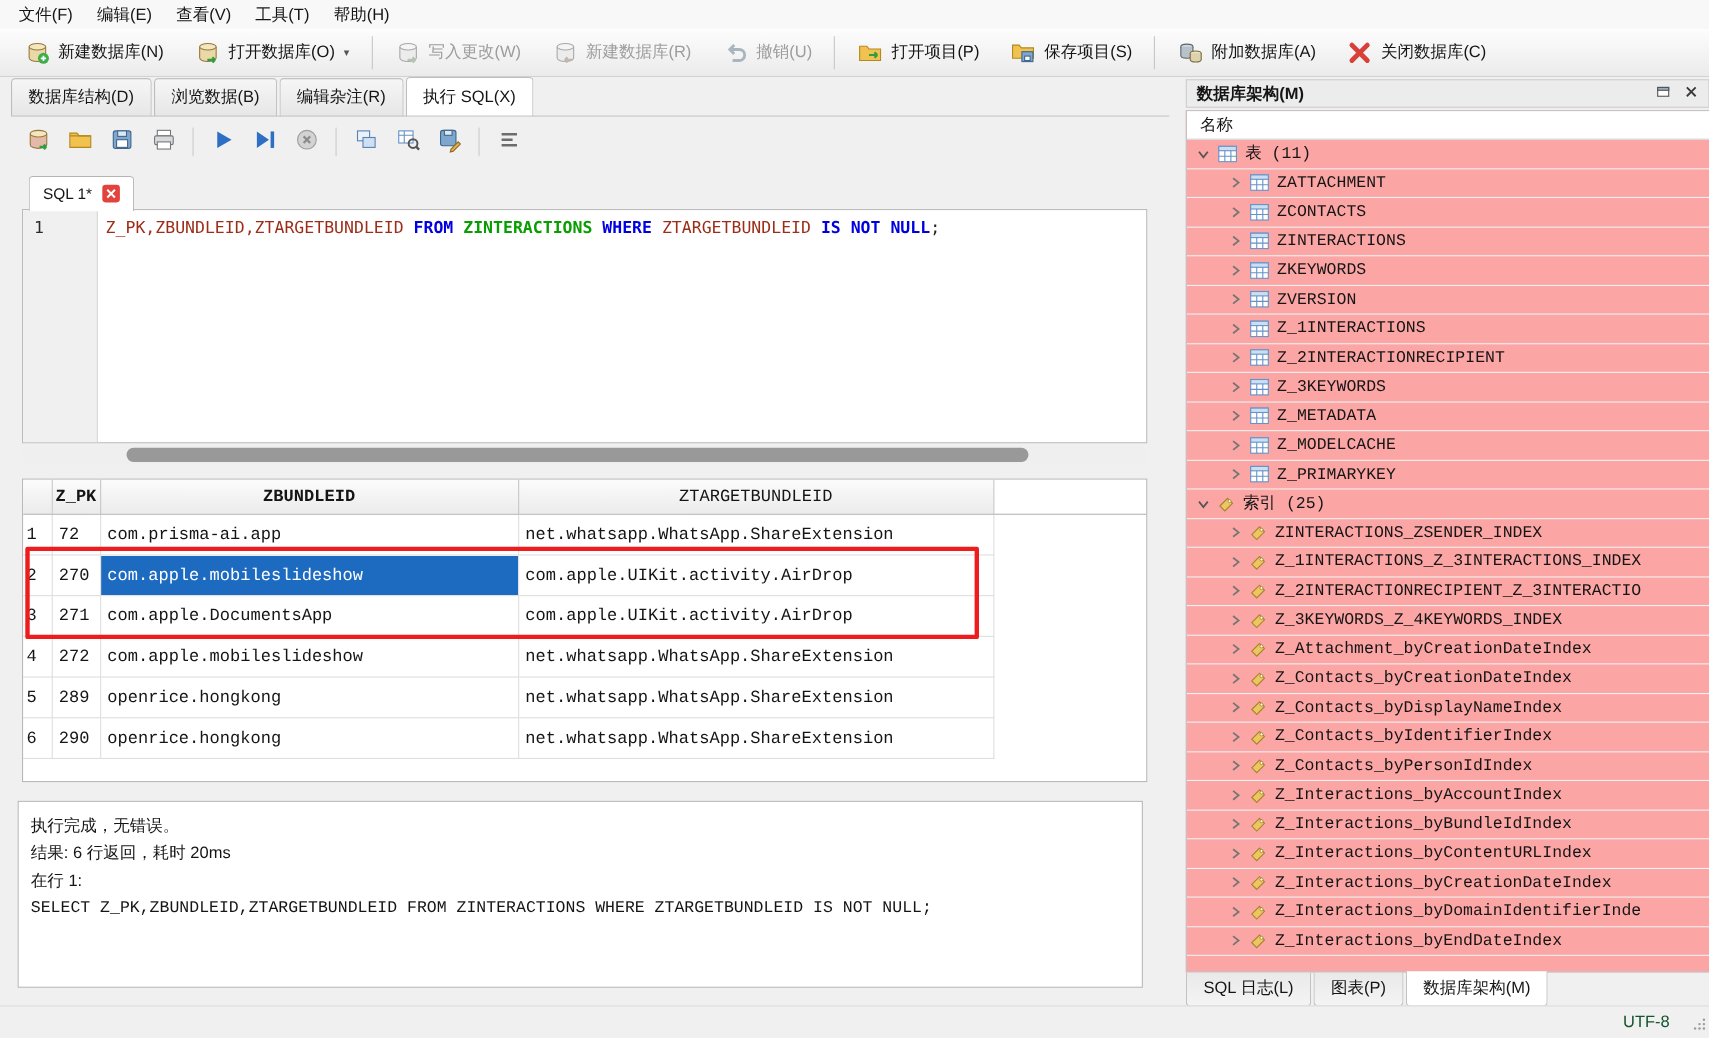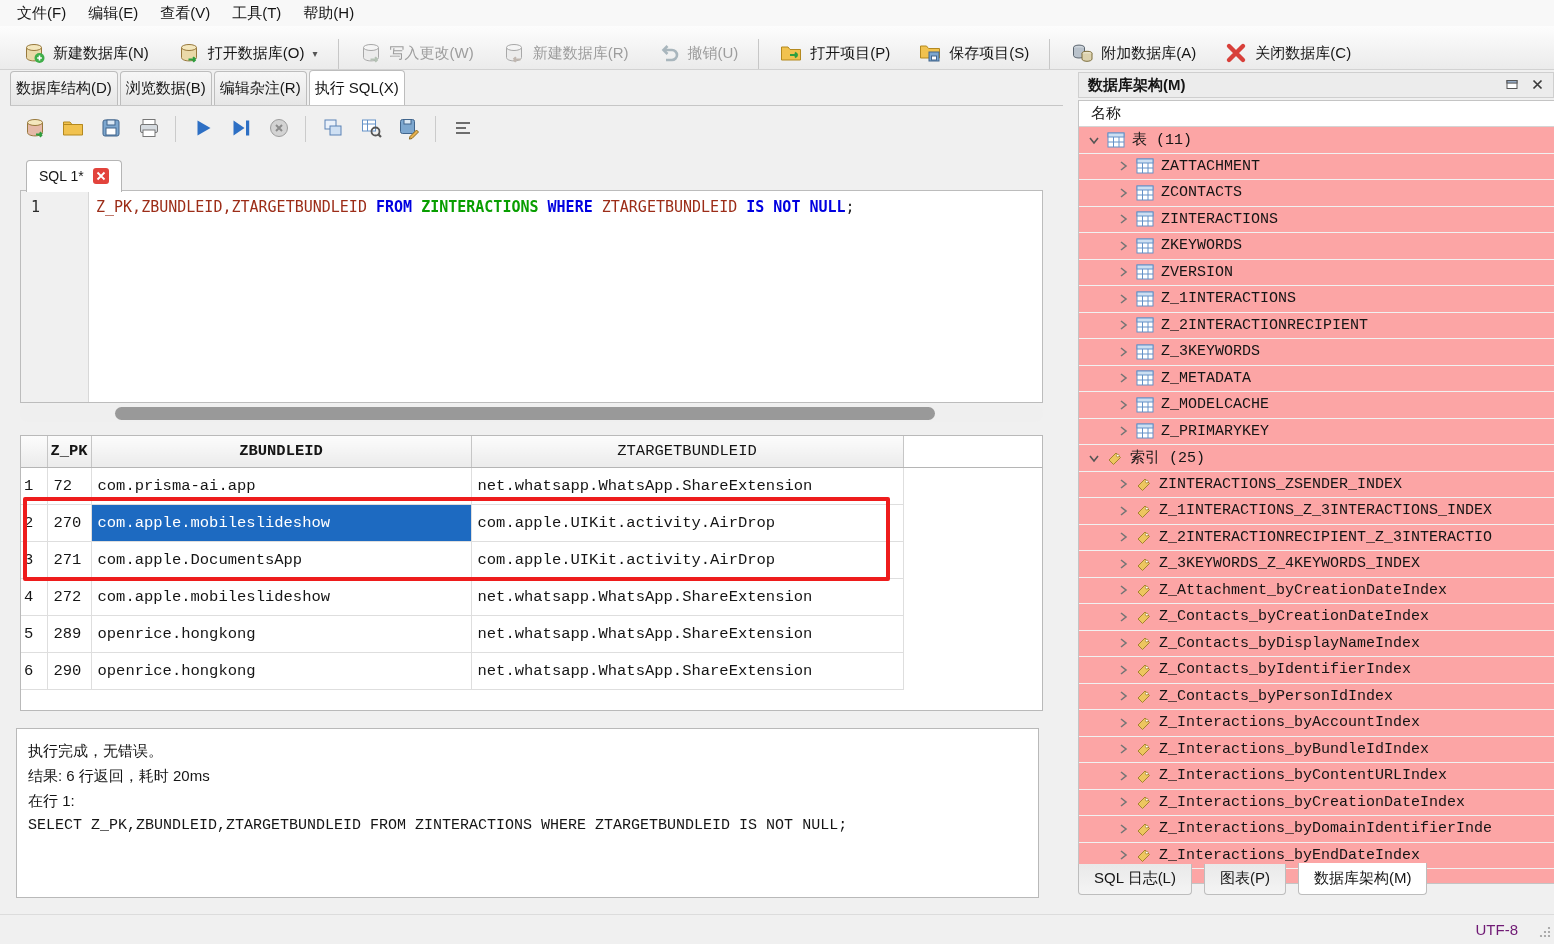--- a/index.html
+++ b/index.html
@@ -8,30 +8,30 @@
      font-family:"Liberation Sans",sans-serif;font-size:15px;color:#151515;}
 
 
 .menubar{position:absolute;top:0;left:0;width:100%;height:26px;background:#f8f8f8;
          display:flex;align-items:center;padding-left:6px;}
 .menuitem{padding:3px 11px;cursor:default;}
 
 
 .toolbar{position:absolute;top:26px;left:0;width:100%;height:44px;
          background:linear-gradient(#fdfdfd,#ebebeb);border-bottom:1px solid #d2d2d2;
-         display:flex;align-items:flex-end;padding:0 8px;}
+         display:flex;align-items:center;padding:0 8px;}
 .tbtn{display:flex;align-items:center;gap:7px;padding:4px 14px;border-radius:3px;white-space:nowrap;}
 .tbtn.disabled{color:#9d9d9d;}
 .ticon{width:24px;height:24px;display:inline-flex;align-items:center;justify-content:center;flex:none;}
 .tsep{width:1px;height:30px;background:#c7c7c7;margin:0 6px;flex:none;}
 .dropcaret{font-size:10px;color:#555;margin-left:1px;}
 
 
 .maintabs{position:absolute;top:72px;left:10px;height:34px;display:flex;align-items:flex-end;gap:2px;}
-.mtab{padding:7px 5px 8px;background:linear-gradient(#f6f6f6,#e6e6e6);border:1px solid #bdbdbd;
+.mtab{padding:7px 15px 8px;background:linear-gradient(#f6f6f6,#e6e6e6);border:1px solid #bdbdbd;
       border-bottom:none;border-radius:4px 4px 0 0;text-align:center;}
 .mtab.active{background:#fff;padding-top:8px;}
 
 
 .paneline{position:absolute;top:105px;left:10px;width:1053px;height:1px;background:#c6c6c6;}
 
 
 .sqltoolbar{position:absolute;top:109px;left:18px;height:40px;display:flex;align-items:center;gap:5px;}
 .sbtn{width:33px;height:32px;display:flex;align-items:center;justify-content:center;border-radius:3px;}
 .ssep{width:1px;height:26px;background:#cbcbcb;margin:0 5px;}
@@ -96,29 +96,29 @@
 .treerows{position:absolute;top:26px;left:0;right:14px;bottom:0;overflow:hidden;}
 .trow{height:26.5px;display:flex;align-items:center;gap:7px;padding-left:9px;
       border-bottom:1px solid #f1f1f1;font-family:"Liberation Mono",monospace;font-size:15px;white-space:nowrap;}
 .trow.child{padding-left:38px;}
 .chev{width:12px;display:inline-flex;flex:none;}
 .ticon16{display:inline-flex;flex:none;}
 .vscroll{position:absolute;top:0;right:0;width:14px;height:100%;background:#f2f2f2;border-left:1px solid #ddd;}
 .vthumb{position:absolute;top:3px;left:2px;width:10px;height:66%;background:#c2c2c2;border-radius:5px;}
 
 
-.docktabs{position:absolute;left:1078px;top:864px;height:30px;display:flex;gap:12px;align-items:flex-start;}
+.docktabs{position:absolute;left:1078px;top:884px;height:30px;display:flex;gap:2px;align-items:flex-start;}
 .dtab{padding:5px 15px 6px;background:linear-gradient(#e9e9e9,#f4f4f4);border:1px solid #bdbdbd;
       border-top:none;border-radius:0 0 4px 4px;}
 .dtab.active{background:#fff;margin-top:-1px;padding-top:6px;}
 
 
 .statusbar{position:absolute;left:0;top:914px;width:100%;height:30px;background:#f0f0f0;
            border-top:1px solid #dcdcdc;}
-.encoding{position:absolute;right:36px;top:6px;color:#701a75;}
+.encoding{position:absolute;right:36px;top:6px;color:#14532d;}
 .grip{position:absolute;right:3px;bottom:3px;}
 </style>
 </head>
 <body>
 
 <div id="app">
 
   <div class="menubar" id="menubar">
       <div class="menuitem">文件(F)</div>
       <div class="menuitem">编辑(E)</div>

